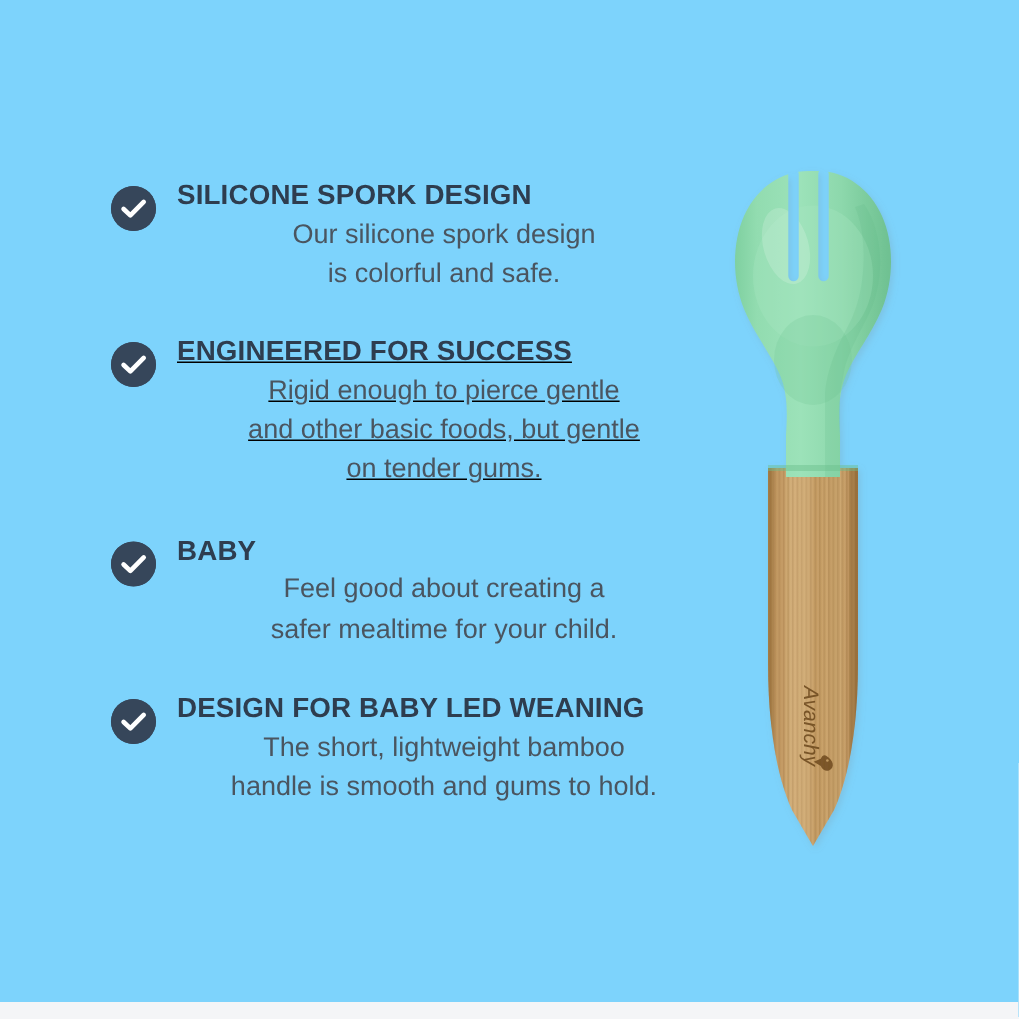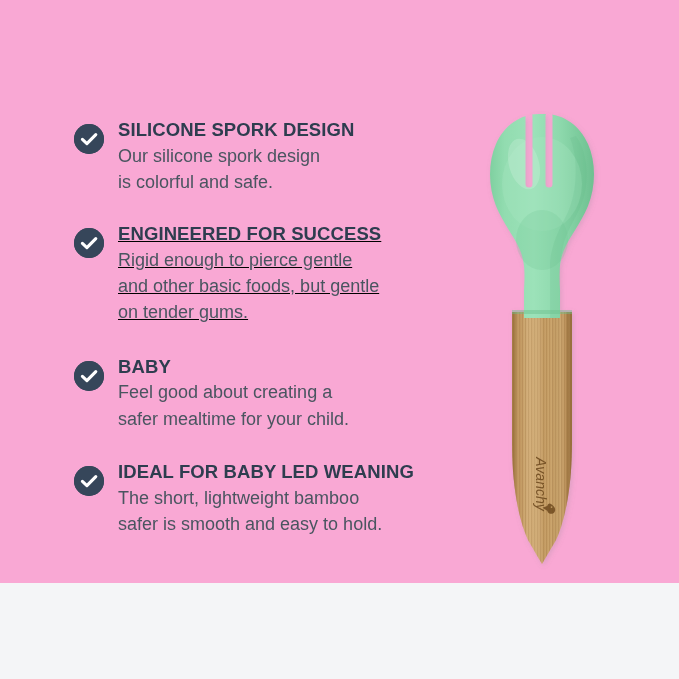--- a/index.html
+++ b/index.html
@@ -11,22 +11,22 @@
     height: 679px;
     background: #f4f5f7;
     font-family: "Liberation Sans", sans-serif;
     overflow: hidden;
     position: relative;
   }
 
   #page {
     position: relative;
     width: 679px;
-    height: 583px;
-    background: #f9a8d4;
+    height: 668px;
+    background: #7dd3fc;
   }
 
   
   .feature-list {
     position: absolute;
     left: 74px;
     top: 118px;
     width: 400px;
   }
 
@@ -64,20 +64,21 @@
   }
 
   .feature-body {
     font-family: "Liberation Sans", sans-serif;
     font-weight: normal;
     font-size: 18px;
     color: #4a5560;
     line-height: 1.46;
     margin: 0;
     white-space: pre-line;
+    text-align: center;
   }
 
   
   .feature.f0 { margin-bottom: 27px; }
   .feature.f1 { margin-bottom: 29px; text-decoration: underline; }
   .feature.f2 { margin-bottom: 28px; }
   .feature.f3 { margin-bottom: 0; }
 
   
   .product {
@@ -138,23 +139,23 @@
 safer mealtime for your child.</p>
     </div>
 
     <div class="feature f3">
       <span class="check-badge">
         <svg viewBox="0 0 30 30">
           <circle cx="15" cy="15" r="15" fill="#36465a"></circle>
           <path d="M8.4 15.3 L12.9 19.6 L21.8 10.6" fill="none" stroke="#ffffff" stroke-width="3.1" stroke-linecap="round" stroke-linejoin="round"></path>
         </svg>
       </span>
-      <p class="feature-title">IDEAL FOR BABY LED WEANING</p>
+      <p class="feature-title">DESIGN FOR BABY LED WEANING</p>
       <p class="feature-body">The short, lightweight bamboo
-safer is smooth and easy to hold.</p>
+handle is smooth and gums to hold.</p>
     </div>
 
   </div>
 
   <div class="product">
     <svg viewBox="0 0 112 452">
       <defs>
 
         <linearGradient id="mintGrad" x1="0" y1="0" x2="1" y2="0">
           <stop offset="0%" stop-color="#7fd0a0"></stop>

